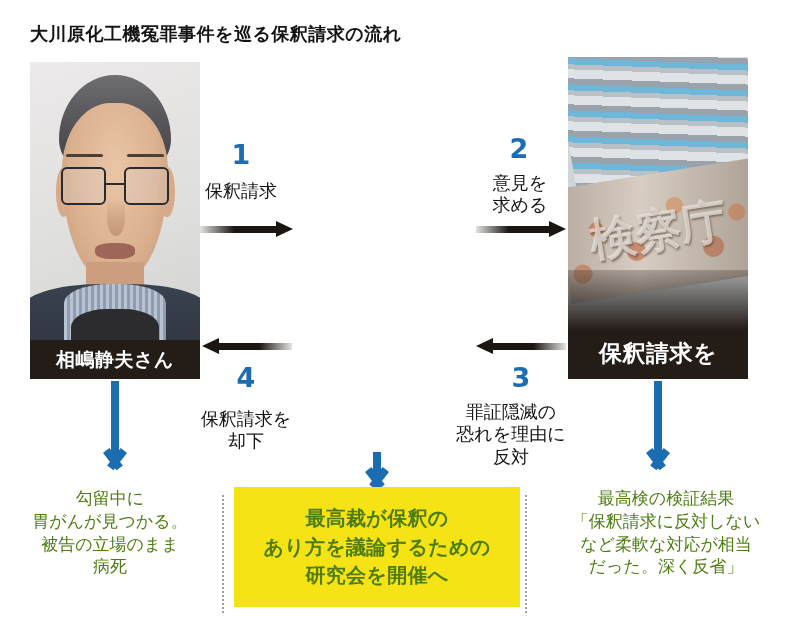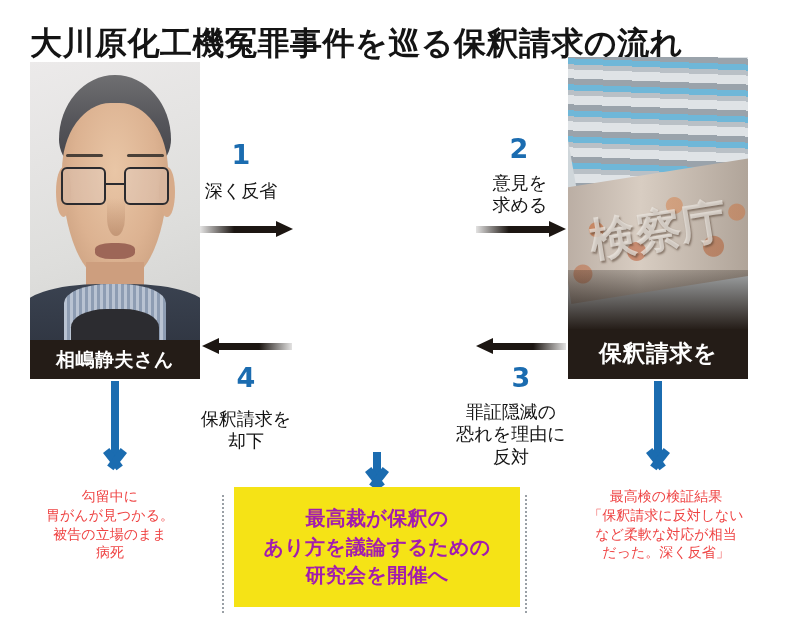--- a/index.html
+++ b/index.html
@@ -9,21 +9,21 @@
     font-family: "DejaVu Sans", "Liberation Sans", sans-serif;
     overflow: hidden;
     position: relative;
   }
   #stage { position: relative; width: 800px; height: 634px; }
 
   
   .title {
     position: absolute;
     left: 30px; top: 22px;
-    font-size: 32px;
+    font-size: 18px;
     font-weight: bold;
     color: #141414;
     letter-spacing: 0.5px;
     white-space: nowrap;
   }
 
   
   .photo {
     position: absolute;
     overflow: hidden;
@@ -163,29 +163,29 @@
   }
   .step-text {
     position:absolute; color:#141414; font-size:18px; font-weight:normal;
     text-align:center; line-height:1.24; white-space:pre-line;
   }
 
   
   .divider { position:absolute; width:0; border-left:2px dotted #9aa0a6; }
 
   .bottom-text {
-    position:absolute; text-align:center; color:#ef4444;
-    font-size:14px; line-height:1.34; white-space:pre-line;
+    position:absolute; text-align:center; color:#4d7c0f;
+    font-size:17px; line-height:1.34; white-space:pre-line;
   }
   .highlight-box {
     position:absolute;
     background:#f5e316;
     display:flex; align-items:center; justify-content:center;
     text-align:center;
-    color:#a21caf; font-size:20px; font-weight:bold; line-height:1.42;
+    color:#4d7c0f; font-size:20px; font-weight:bold; line-height:1.42;
     white-space:pre-line;
     letter-spacing:0.3px;
   }
 </style>
 </head>
 <body>
 
 <div id="stage">
 
   <div class="title">大川原化工機冤罪事件を巡る保釈請求の流れ</div>
@@ -222,21 +222,21 @@
       <div class="g-sky"></div>
       <div class="g-bld"></div>
       <div class="g-stone"></div>
       <div class="g-kanji">検察庁</div>
       <div class="g-dark"></div>
     </div>
     <div class="caption single">保釈請求を</div>
   </div>
 
   <div class="step-num" style="left:221px; top:139px;">1</div>
-  <div class="step-text" style="left:186px; top:180px; width:110px;">深く反省</div>
+  <div class="step-text" style="left:186px; top:180px; width:110px;">保釈請求</div>
   <div class="h-arrow" style="left:200px; top:221px; width:93px;">
     <div class="shaft"></div>
       <div class="head"></div>
   </div>
 
   <div class="step-num" style="left:499px; top:133px;">2</div>
   <div class="step-text" style="left:465px; top:172px; width:110px;">意見を
 求める</div>
   <div class="h-arrow" style="left:476px; top:221px; width:90px;">
     <div class="shaft"></div>

